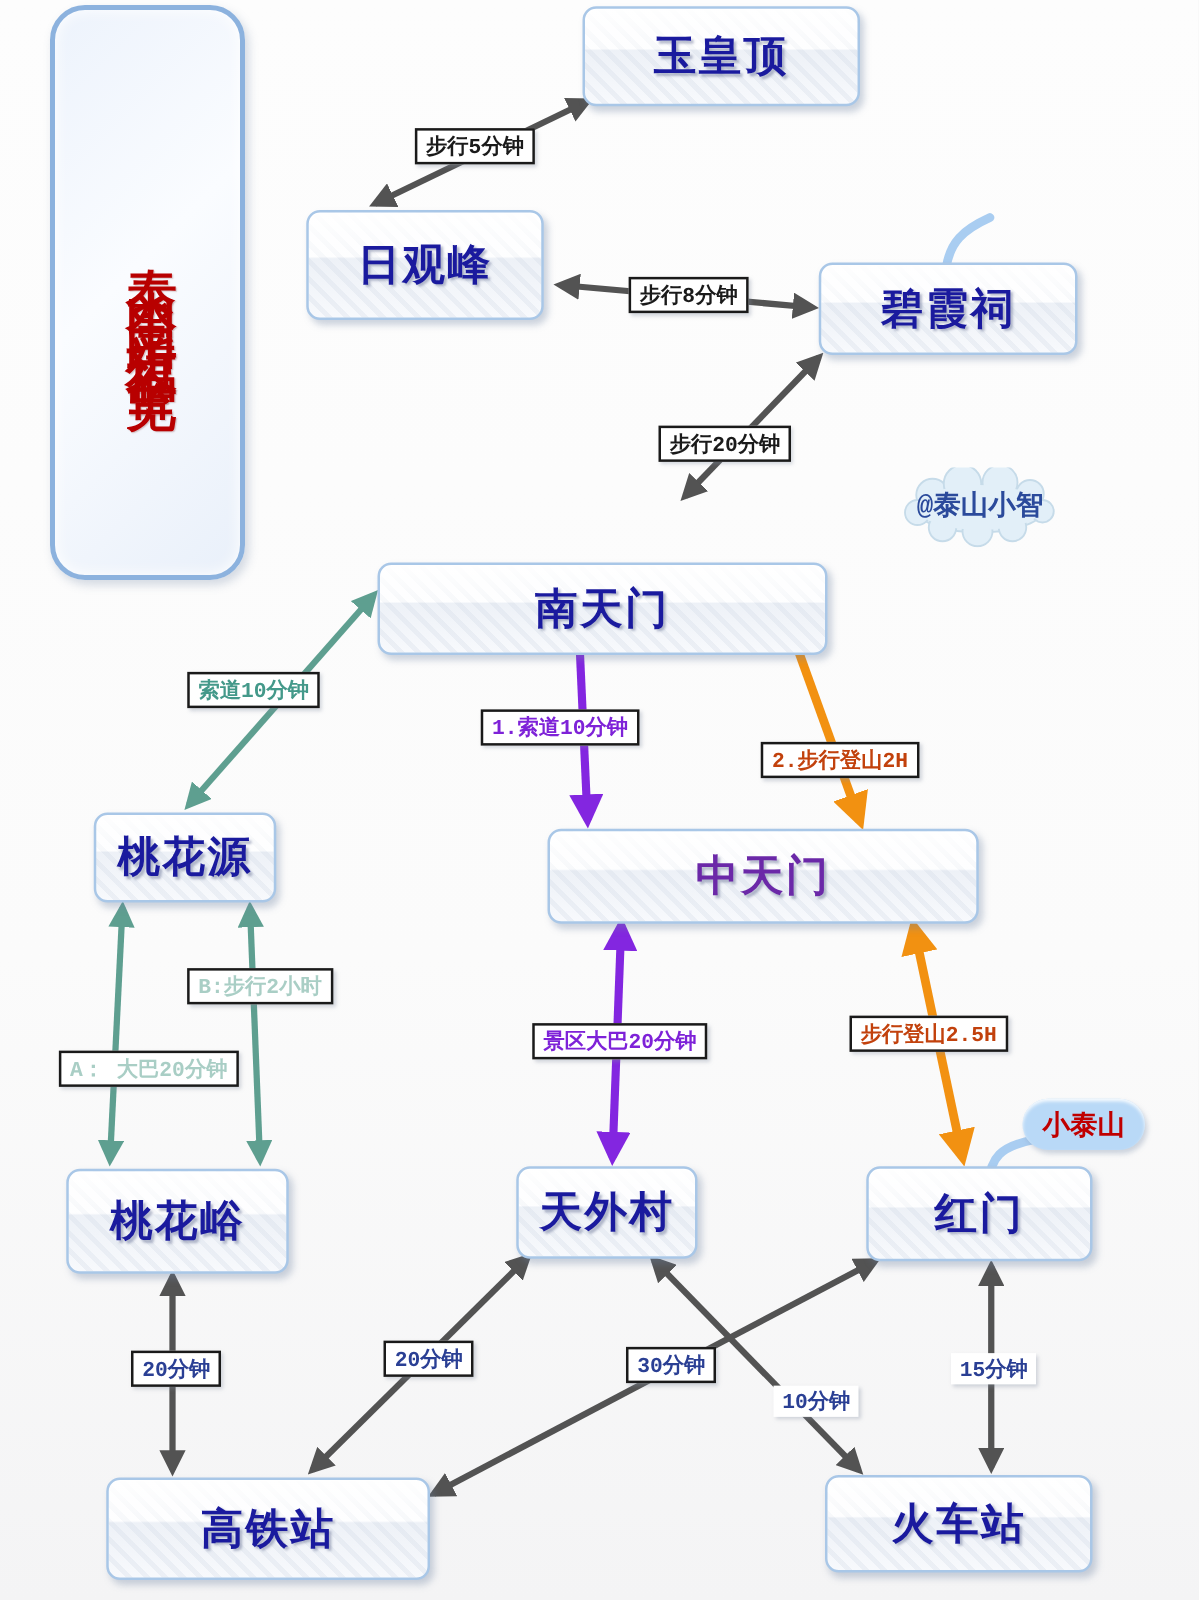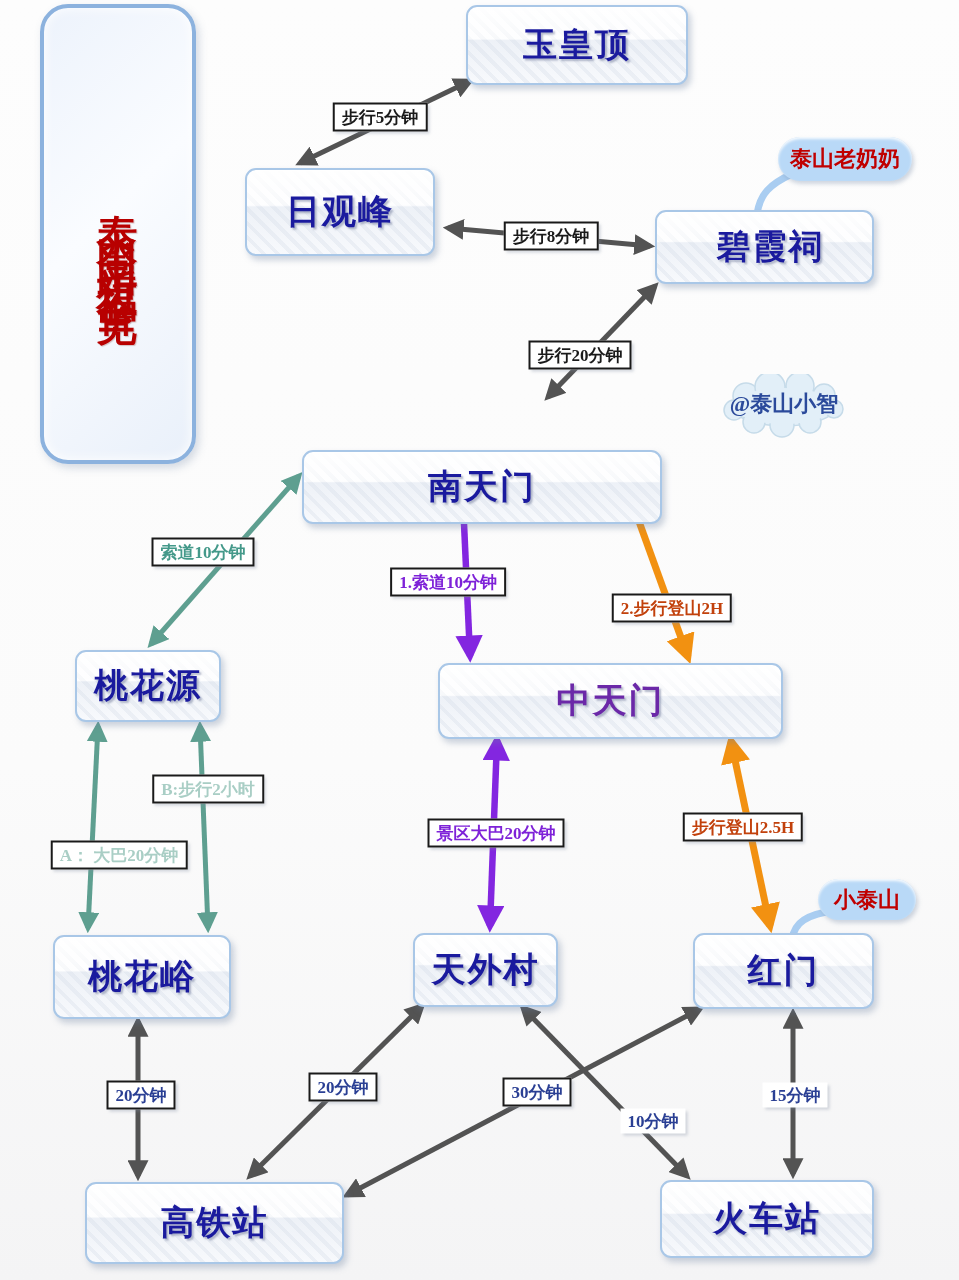--- a/index.html
+++ b/index.html
@@ -1,19 +1,19 @@
 <!DOCTYPE html>
 <html><head>
 <meta charset="utf-8">
 <style>
   html,body{margin:0;padding:0;background:#f4f4f4;}
   #canvas{
     position:relative;width:959px;height:1280px;margin:0 auto;overflow:hidden;
     background:linear-gradient(180deg,#fdfdfd 0%,#fbfbfb 60%,#f4f4f5 100%);
-    font-family:Liberation Serif, serif;
+    font-family:Liberation Mono, monospace;
   }
   
   .node{
     position:absolute;display:flex;align-items:center;justify-content:center;
     border:2px solid #a9c7e7;border-radius:11px;
     background-color:#fbfcfe;
     background-image:
       linear-gradient(180deg,rgba(255,255,255,.96) 0%,rgba(255,255,255,.65) 42%,rgba(226,232,241,.55) 44%,rgba(242,245,250,.4) 100%),
       repeating-linear-gradient(45deg,rgba(183,195,213,.28) 0 4px,rgba(255,255,255,0) 4px 10px);
     box-shadow:3px 4px 6px rgba(110,130,160,.35), inset 0 1px 0 #ffffff;
@@ -105,21 +105,21 @@
       <line x1="793" y1="1013" x2="793" y2="1174" stroke="#535353" stroke-width="5" marker-start="url(#ah-gray)" marker-end="url(#ah-gray)"></line>
     </svg>
 
   <div>
       <div class="node" style="left: 466px; top: 5px; width: 218px; height: 76px;">
         <span class="node-label">玉皇顶</span>
       </div>
       <div class="node" style="left: 245px; top: 168px; width: 186px; height: 84px;">
         <span class="node-label">日观峰</span>
       </div>
-      <div class="node" style="left: 655px; top: 210px; width: 203px; height: 70px; padding-left: 12px;">
+      <div class="node" style="left: 655px; top: 210px; width: 203px; height: 70px;">
         <span class="node-label">碧霞祠</span>
       </div>
       <div class="node" style="left: 302px; top: 402px; width: 356px; height: 70px; margin-top: 48px;">
         <span class="node-label">南天门</span>
       </div>
       <div class="node" style="left: 75px; top: 650px; width: 142px; height: 68px;">
         <span class="node-label">桃花源</span>
       </div>
       <div class="node" style="left: 438px; top: 663px; width: 341px; height: 72px;">
         <span class="node-label" style="color: rgb(107, 40, 168);">中天门</span>
@@ -156,23 +156,20 @@
       <div class="elbl c-navy bordered" style="left: 343px; top: 1087px;">20分钟</div>
       <div class="elbl c-navy bordered" style="left: 537px; top: 1092px;">30分钟</div>
       <div class="elbl c-navy" style="left: 653px; top: 1121px;">10分钟</div>
       <div class="elbl c-navy" style="left: 795px; top: 1095px;">15分钟</div>
     </div>
 
   <div class="title-box">
     <div class="title-text">泰山登山祈福全览</div>
   </div>
 
-  <div class="callout callout-1">
-    <span>泰山老奶奶</span>
-  </div>
   <div class="callout callout-2">
     <span>小泰山</span>
   </div>
 
   <div class="cloud-wrap">
     <svg width="136" height="64" viewBox="0 0 136 64">
       <g fill="#e2eff8" stroke="#c6dbe9" stroke-width="1.5">
         <ellipse cx="68" cy="32" rx="52" ry="20"></ellipse>
         <circle cx="30" cy="22" r="13"></circle>
         <circle cx="54" cy="13" r="15"></circle>

